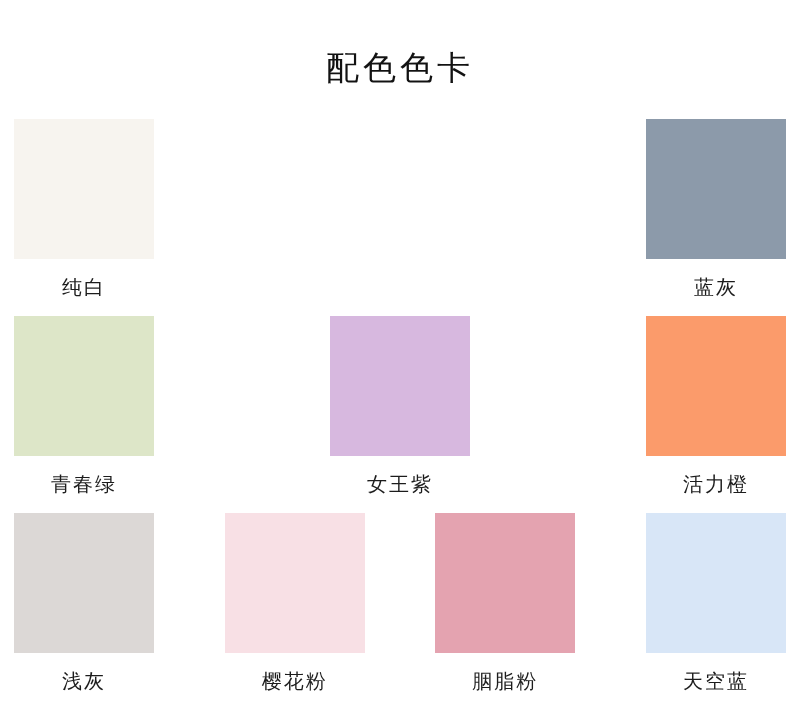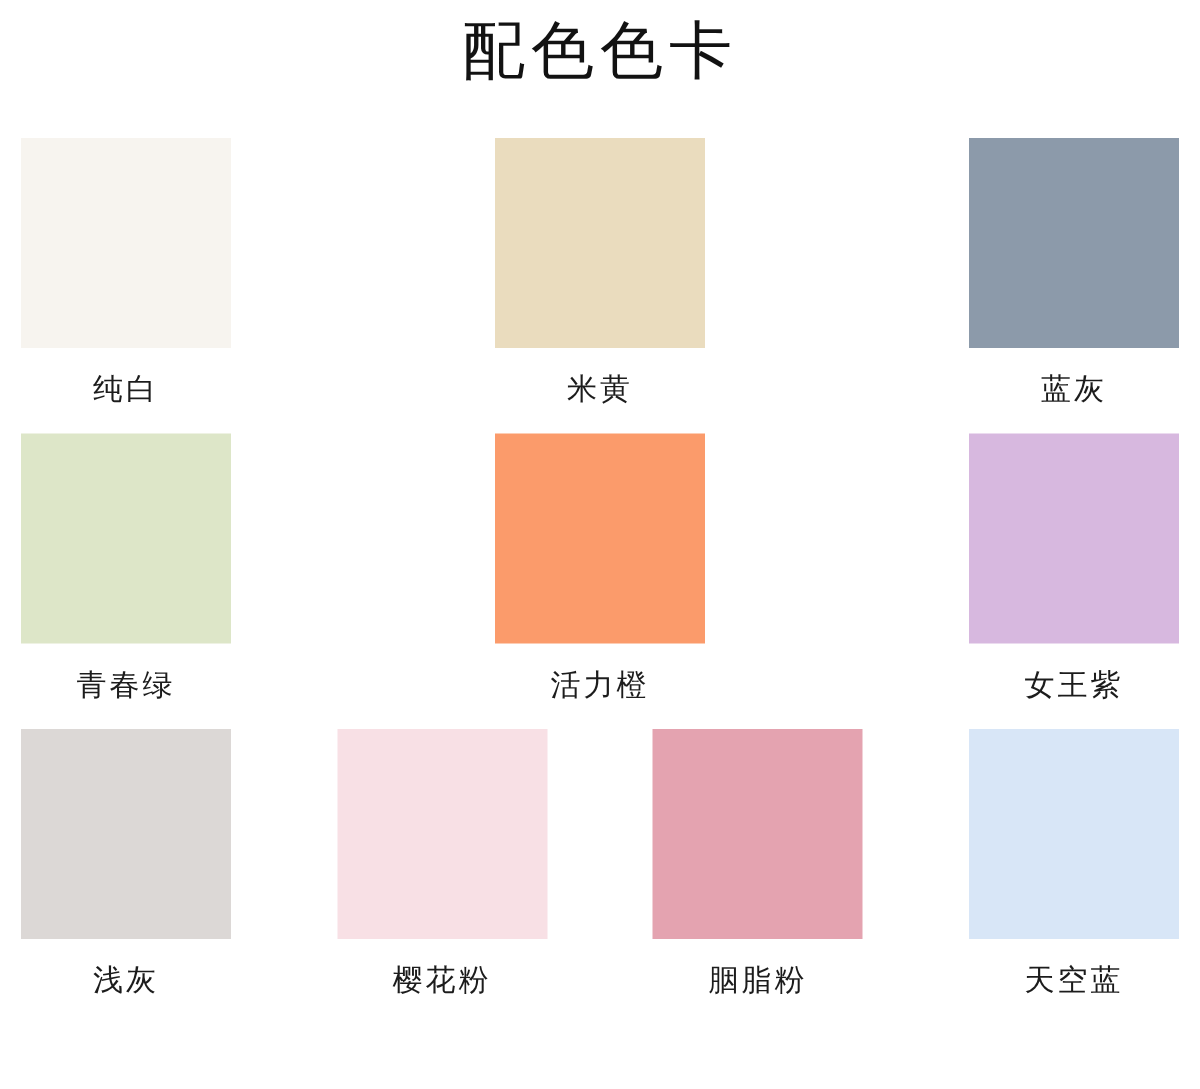--- a/index.html
+++ b/index.html
@@ -19,29 +19,29 @@
   .page {
     width: 800px;
     height: 726px;
     box-sizing: border-box;
     display: flex;
     flex-direction: column;
     background: #ffffff;
   }
   .card-title {
     text-align: center;
-    font-size: 42px;
+    font-size: 33px;
     line-height: 1;
     font-weight: 400;
     letter-spacing: 4px;
     color: #121212;
     margin: 0;
-    padding-top: 16px;
+    padding-top: 52px;
     padding-bottom: 0;
-    font-family: Liberation Mono, monospace;
+    font-family: Liberation Serif, serif;
   }
   .palette-grid {
     margin-top: 34px;
     padding: 0 28px 0 28px;
     box-sizing: border-box;
     display: flex;
     flex-direction: column;
     row-gap: 0;
   }
   .palette-row {
@@ -80,41 +80,37 @@
   <h1 class="card-title">配色色卡</h1>
 
   <div class="palette-grid">
 
     <div class="palette-row">
       <div class="swatch-cell">
         <span class="swatch-chip" style="background-color: rgb(247, 244, 239);"></span>
         <span class="swatch-label">纯白</span>
       </div>
       <div class="swatch-cell">
-        <span class="swatch-chip" style="background-color: rgb(234, 220, 190);"></span>
-        <span class="swatch-label">米黄</span>
-      </div>
-      <div class="swatch-cell">
         <span class="swatch-chip" style="background-color: rgb(140, 154, 170);"></span>
         <span class="swatch-label">蓝灰</span>
       </div>
     </div>
 
     <div class="palette-row">
       <div class="swatch-cell">
         <span class="swatch-chip" style="background-color: rgb(221, 230, 200);"></span>
         <span class="swatch-label">青春绿</span>
       </div>
       <div class="swatch-cell">
+        <span class="swatch-chip" style="background-color: rgb(215, 184, 223);"></span>
+        <span class="swatch-label">女王紫</span>
+      </div>
+      <div class="swatch-cell">
         <span class="swatch-chip" style="background-color: rgb(251, 155, 107);"></span>
         <span class="swatch-label">活力橙</span>
-      </div>
-      <div class="swatch-cell">
-        <span class="swatch-chip" style="background-color: rgb(215, 184, 223);"></span>
-        <span class="swatch-label">女王紫</span>
       </div>
     </div>
 
     <div class="palette-row">
       <div class="swatch-cell">
         <span class="swatch-chip" style="background-color: rgb(220, 216, 214);"></span>
         <span class="swatch-label">浅灰</span>
       </div>
       <div class="swatch-cell">
         <span class="swatch-chip" style="background-color: rgb(248, 224, 229);"></span>

